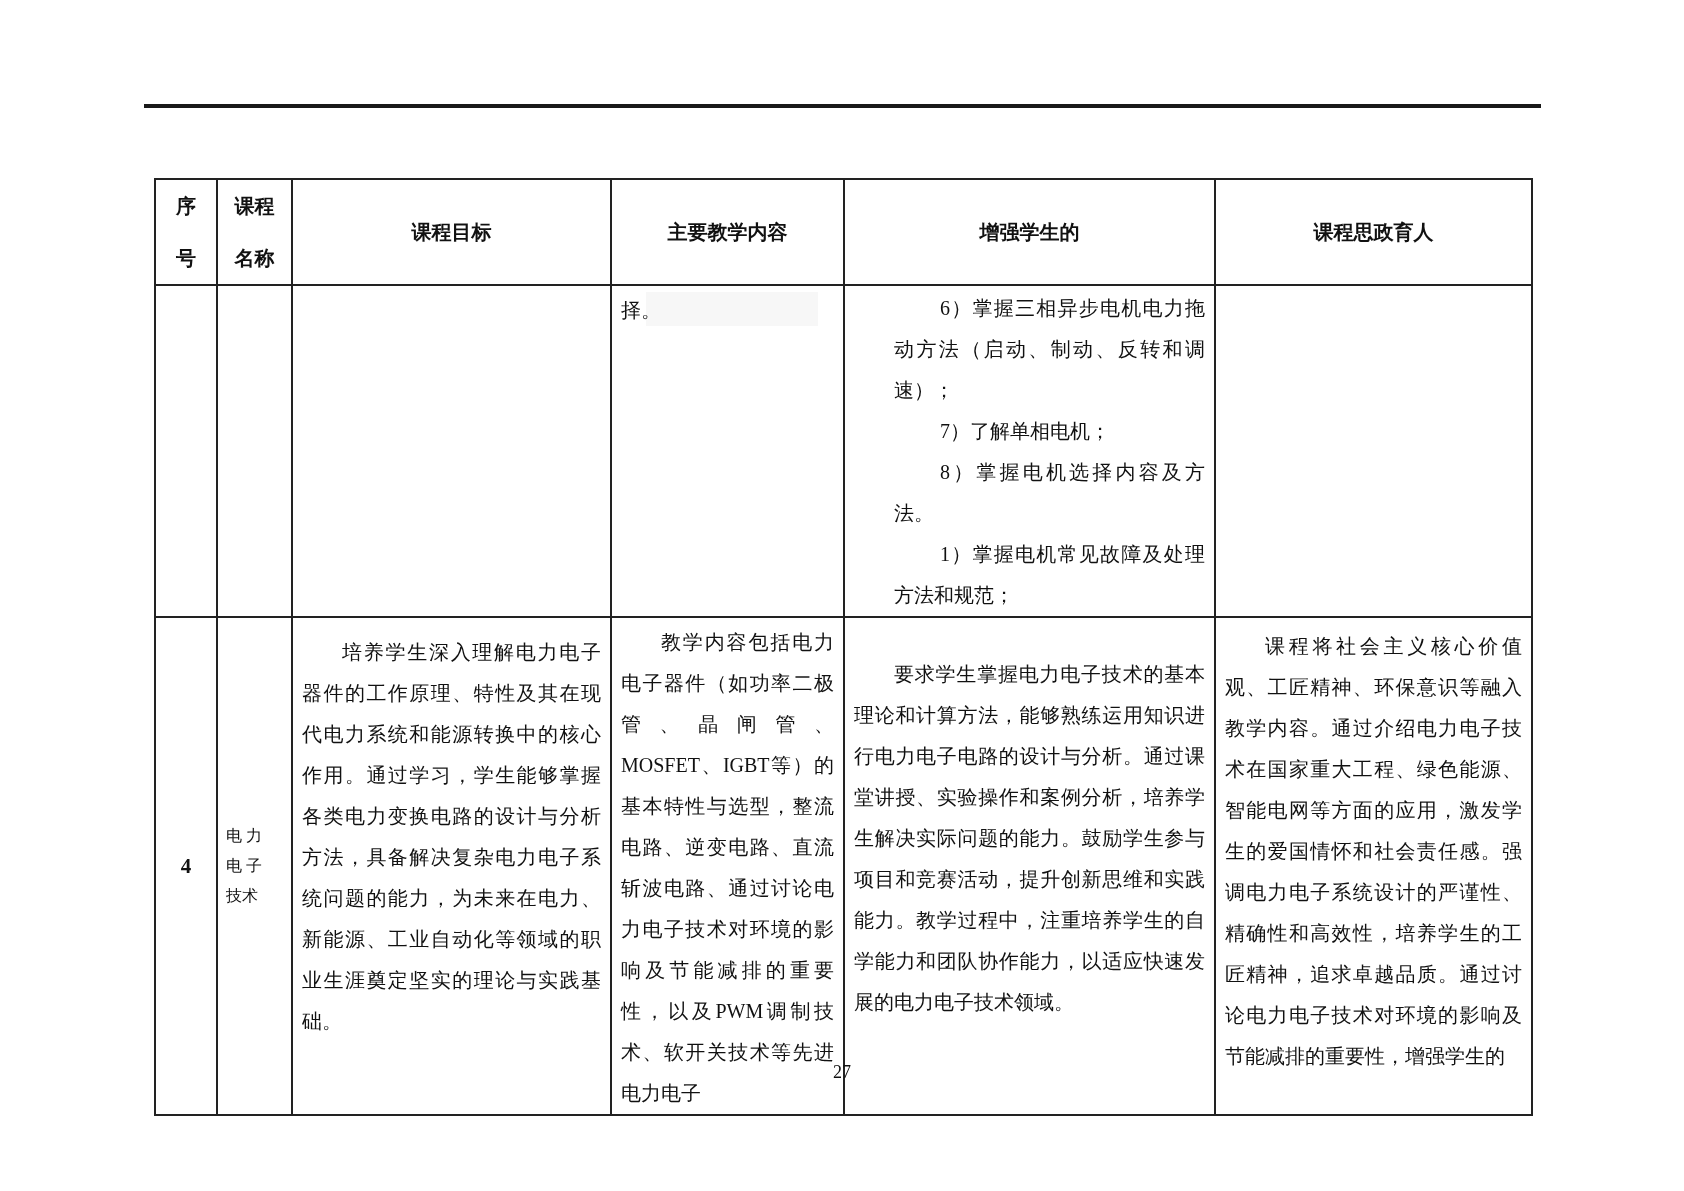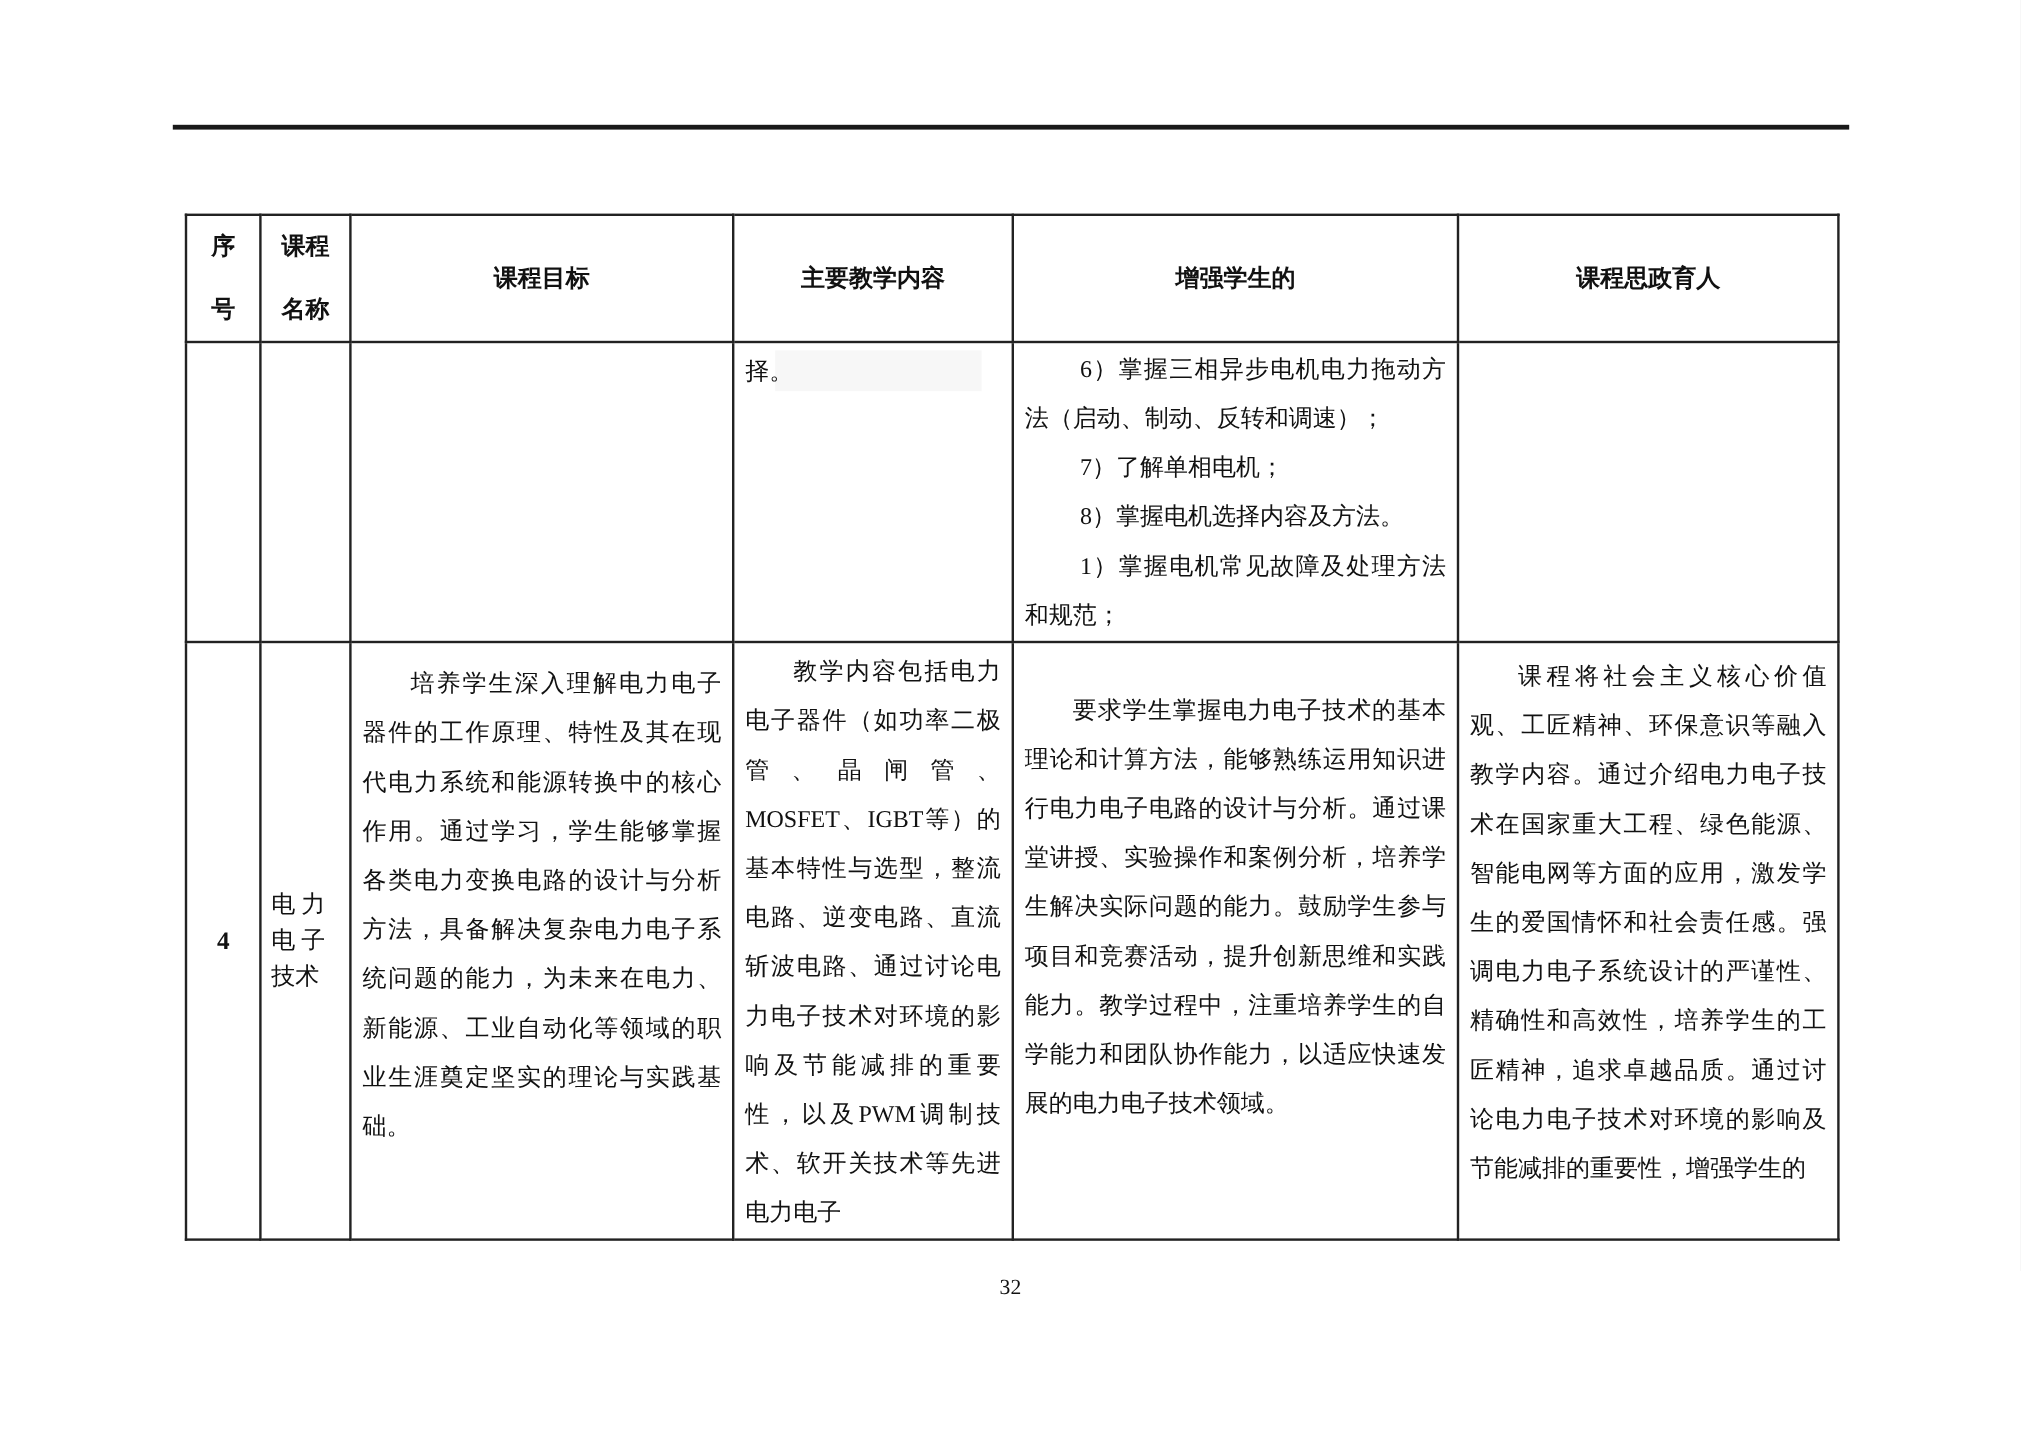--- a/index.html
+++ b/index.html
@@ -73,21 +73,21 @@
   }
   .frag { position: relative; z-index: 1; }
 
   .seq-cell {
     vertical-align: middle !important;
     text-align: center;
     font-weight: bold;
     font-size: 21px;
   }
   .name-cell { vertical-align: middle !important; }
-  .name-lines { padding: 0 8px; font-size: 20px; }
+  .name-lines { padding: 0 8px; font-size: 16px; }
   .name-lines div { line-height: 30px; text-align: justify; }
 
   .obj-par   { padding-top: 12px; line-height: 41px; }
   .cont-par  { padding-top: 2px;  line-height: 41px; }
   .req2-par  { padding-top: 34px; line-height: 45px; }
   .ideo-par  { padding-top: 6px;  line-height: 40px; }
 
   .page-footer {
     position: absolute;
     left: 0;
@@ -135,21 +135,21 @@
       <td></td>
       <td></td>
       <td></td>
       <td>
         <div class="cont-content cell-pad">
           <span class="ghost-highlight"></span>
           <p class="body-par cont-par frag">择。</p>
         </div>
       </td>
       <td>
-        <div class="cell-pad" style="padding-top:2px;">
+        <div class="cell-pad" style="padding-top:2px;margin-left:40px;">
           <p class="body-par list-item" style="line-height:41px">6）掌握三相异步电机电力拖动方法（启动、制动、反转和调速）；</p>
           <p class="body-par list-item" style="line-height:41px">7）了解单相电机；</p>
           <p class="body-par list-item" style="line-height:41px">8）掌握电机选择内容及方法。</p>
           <p class="body-par list-item" style="line-height:41px">1）掌握电机常见故障及处理方法和规范；</p>
         </div>
       </td>
       <td></td>
     </tr>
 
     <tr class="row-course">
@@ -178,15 +178,15 @@
       </td>
       <td>
         <div class="cell-pad">
           <p class="body-par indent ideo-par">课程将社会主义核心价值观、工匠精神、环保意识等融入教学内容。通过介绍电力电子技术在国家重大工程、绿色能源、智能电网等方面的应用，激发学生的爱国情怀和社会责任感。强调电力电子系统设计的严谨性、精确性和高效性，培养学生的工匠精神，追求卓越品质。通过讨论电力电子技术对环境的影响及节能减排的重要性，增强学生的</p>
         </div>
       </td>
     </tr>
   </tbody>
     </table>
 
-  <div class="page-footer">32</div>
+  <div class="page-footer">27</div>
 
 </div>
 
 </body></html>

